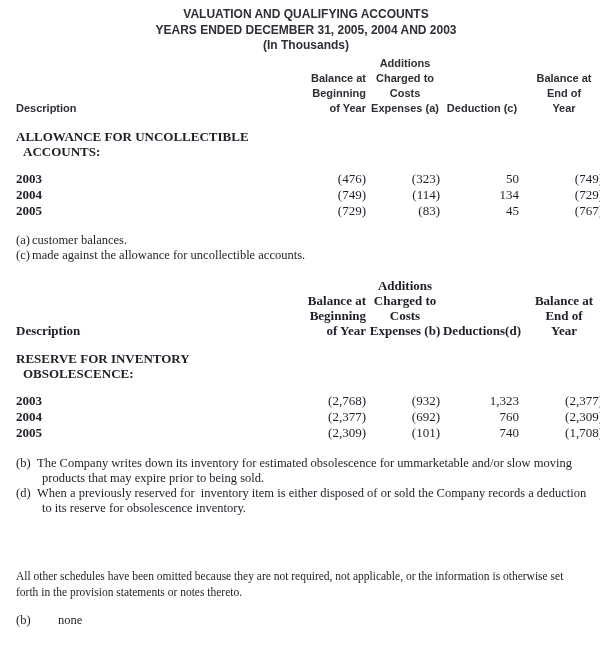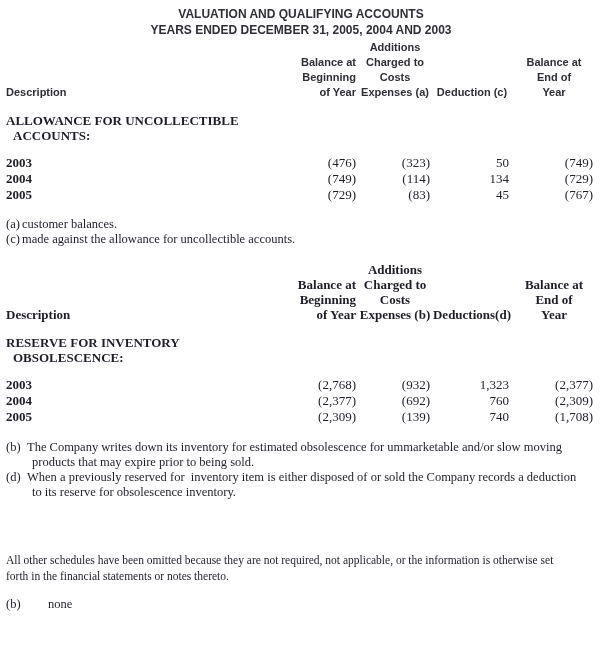--- a/index.html
+++ b/index.html
@@ -1,20 +1,20 @@
 <!DOCTYPE html>
 <html><head>
 <meta charset="utf-8">
 <style>
   html, body { margin:0; padding:0; }
   body {
     width:600px; height:651px; background:#ffffff; overflow:hidden;
     color:#1e1e28; font-family:"Liberation Serif", serif;
   }
-  .page { padding:7px 4px 0 6px; }
+  .page { padding:7px 4px 0 16px; }
 
   .title-block {
     text-align:center;
     font-family:"Liberation Sans", sans-serif;
     font-weight:bold; font-size:12px; line-height:15.5px; color:#2e2e36;
   }
 
   table.vtab { border-collapse:collapse; table-layout:fixed; width:590px; }
   .t1 { margin-top:2px; }
   .t2 { margin-top:15px; }
@@ -62,20 +62,21 @@
   .item-label { flex:0 0 42px; }
 </style>
 </head>
 <body>
 
 <div class="page">
 
   <div class="title-block">
     <div>VALUATION AND QUALIFYING ACCOUNTS</div>
     <div>YEARS ENDED DECEMBER 31, 2005, 2004 AND 2003</div>
+    <div>(In Thousands)</div>
   </div>
 
   <table class="vtab t1">
     <colgroup>
       <col style="width:276px">
         <col style="width:76px">
         <col style="width:74px">
         <col style="width:80px">
         <col style="width:84px">
     </colgroup>
@@ -184,21 +185,21 @@
     <tr class="data">
       <td class="year">2004</td>
       <td class="num n1">(2,377)</td>
       <td class="num n2">(692)</td>
       <td class="num n3">760</td>
       <td class="num n4">(2,309)</td>
     </tr>
     <tr class="data">
       <td class="year">2005</td>
       <td class="num n1">(2,309)</td>
-      <td class="num n2">(139)</td>
+      <td class="num n2">(101)</td>
       <td class="num n3">740</td>
       <td class="num n4">(1,708)</td>
     </tr>
   </tbody>
     </table>
 
   <div class="fns fns2">
     <div class="fn">
       <div class="fn-label">(b)</div>
       <div class="fn-lines">
@@ -210,21 +211,21 @@
       <div class="fn-label">(d)</div>
       <div class="fn-lines">
         <div class="line">When a previously reserved for  inventory item is either disposed of or sold the Company records a deduction</div>
         <div class="line">to its reserve for obsolescence inventory.</div>
       </div>
     </div>
   </div>
 
   <div class="closing">
     <div class="line">All other schedules have been omitted because they are not required, not applicable, or the information is otherwise set</div>
-    <div class="line">forth in the financial statements or notes thereto.</div>
+    <div class="line">forth in the provision statements or notes thereto.</div>
   </div>
 
   <div class="item-row">
     <div class="item-label">(b)</div>
     <div class="item-value">none</div>
   </div>
 
 </div>
 
 </body></html>

